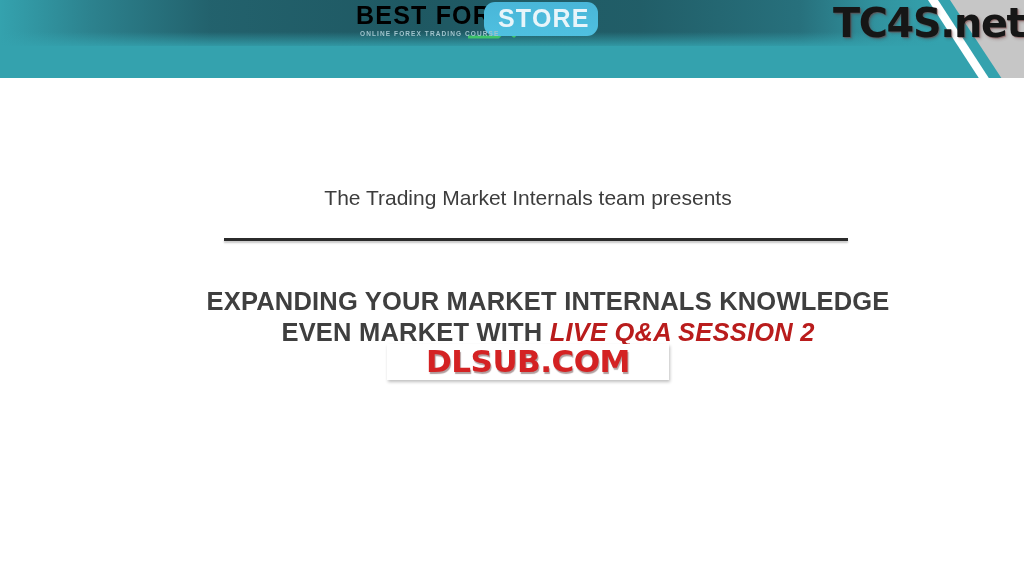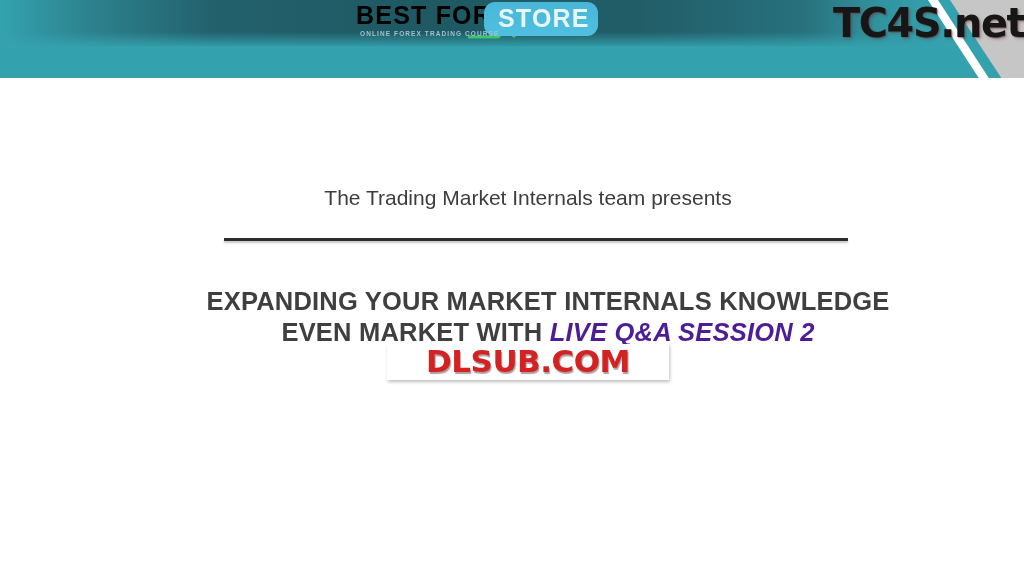--- a/index.html
+++ b/index.html
@@ -161,21 +161,21 @@
     text-align: center;
     font-family: "Liberation Sans", sans-serif;
     font-weight: bold;
     font-size: 25.5px;
     line-height: 31px;
     color: #3f3f3f;
     letter-spacing: 0.2px;
     padding-left: 20px;
   }
   #title-accent {
-    color: #4c1d95;
+    color: #b91c1c;
     font-style: italic;
   }
 
   
   #watermark-dlsub {
     position: absolute;
     left: 371px; top: 266px;
     width: 282px;
     height: 36px;
     background: #ffffff;

